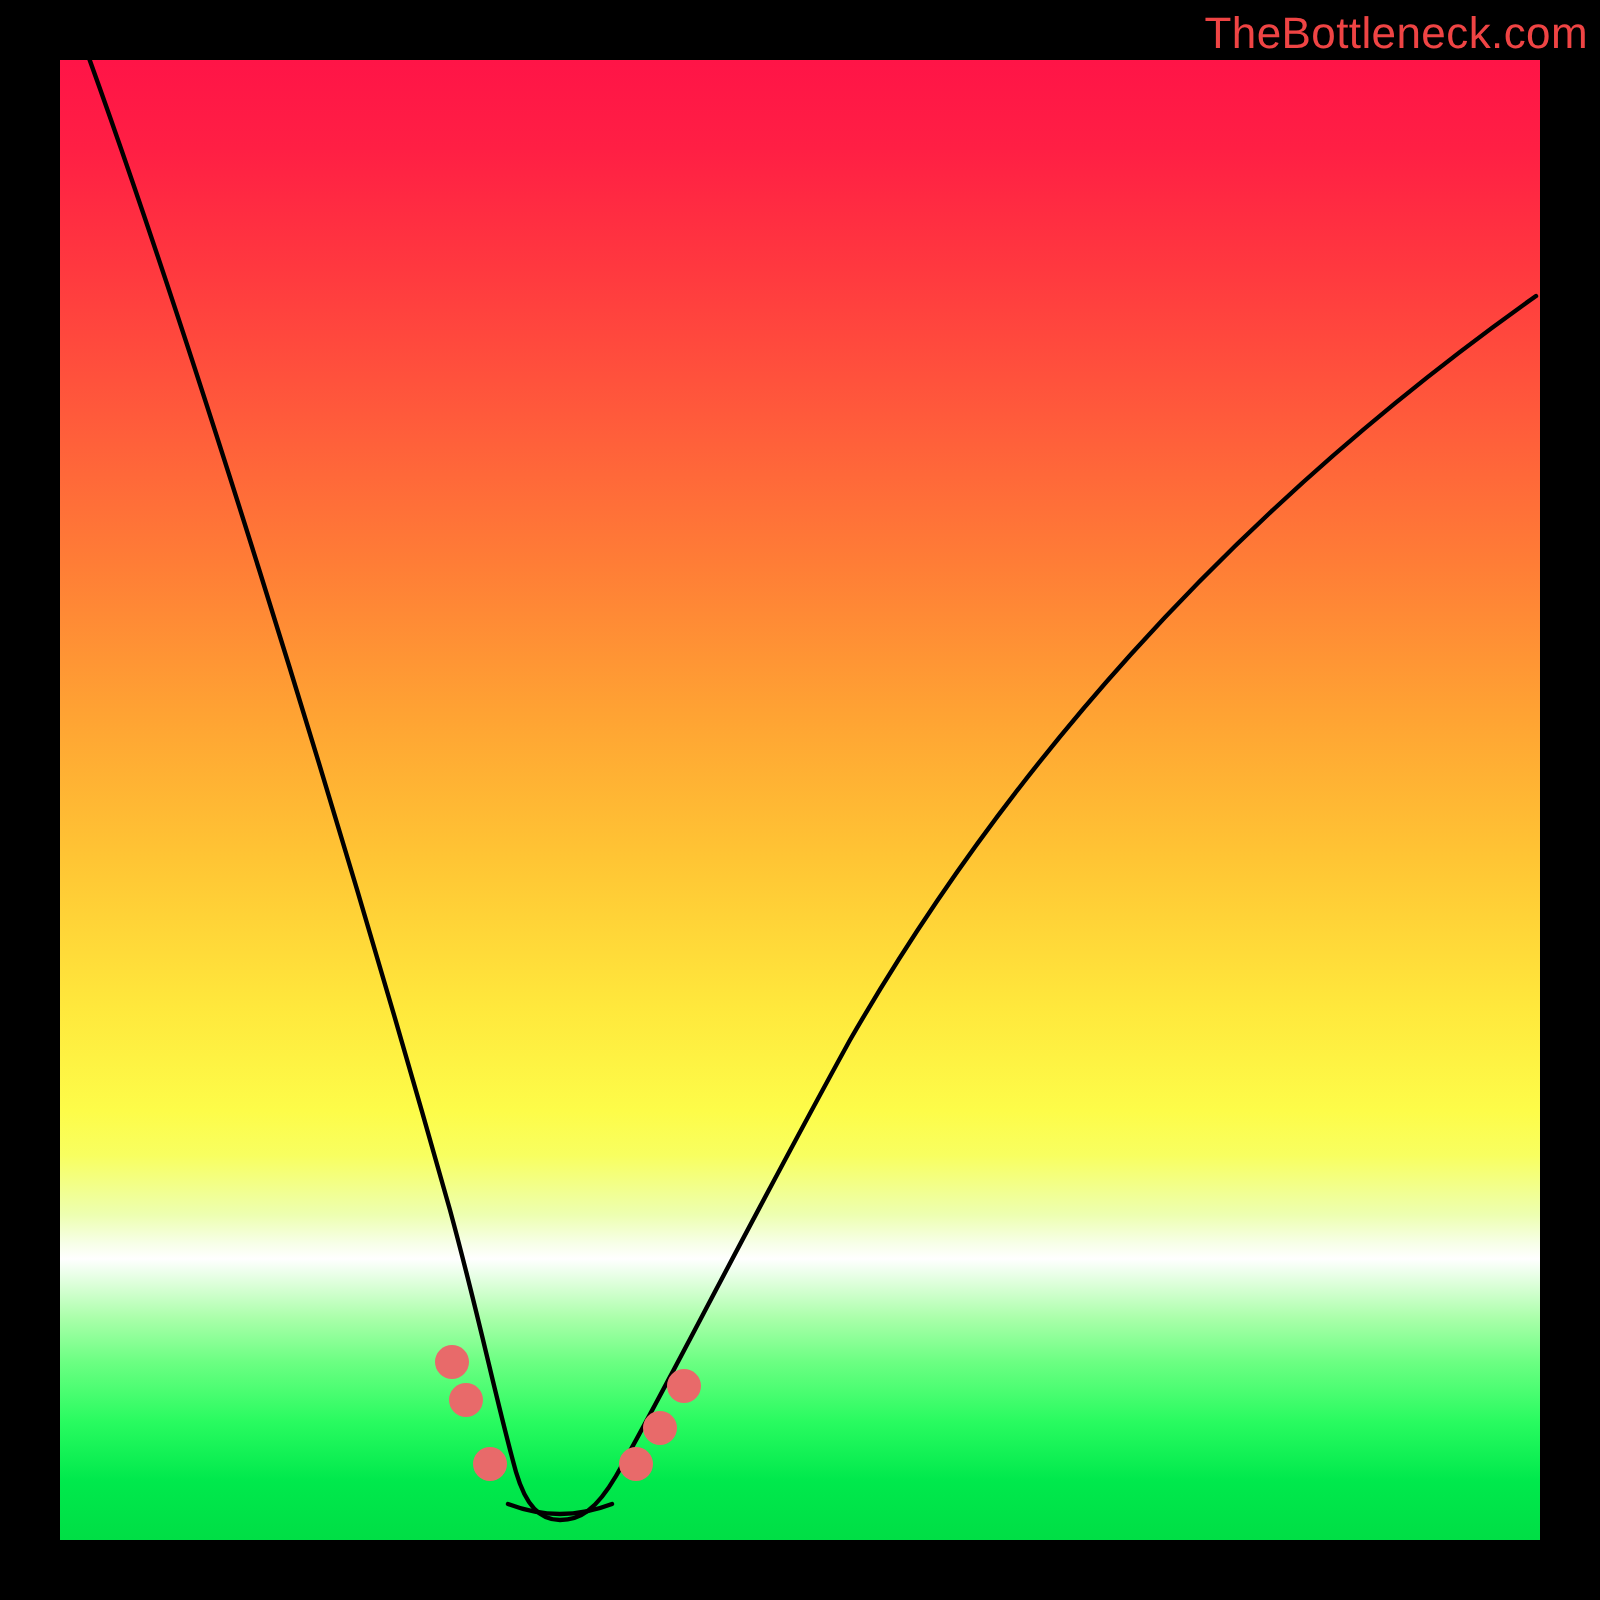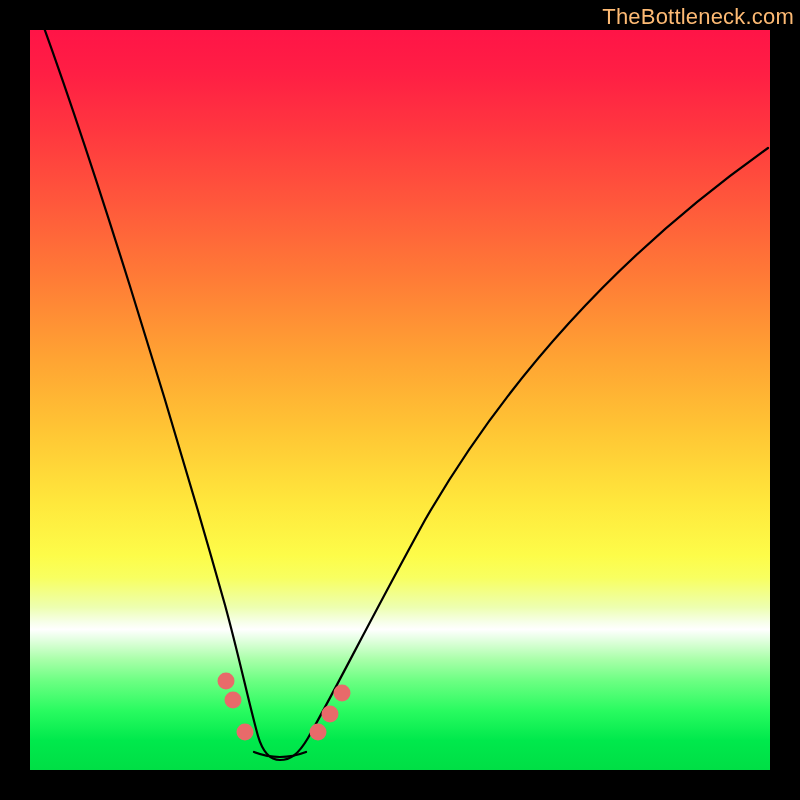--- a/index.html
+++ b/index.html
@@ -66,21 +66,21 @@
     stroke: #e86a6a;
     stroke-width: 18;
     stroke-linecap: round;
   }
   .watermark {
     position: absolute;
     right: 6px;
     top: 4px;
     font-size: 22px;
     font-weight: 500;
-    color: #fdba74;
+    color: #ef4444;
     font-family: Arial, Helvetica, sans-serif;
     letter-spacing: 0.2px;
   }
 </style>
 </head>
 <body>
 
 <div class="stage">
 
   <div class="plot">

